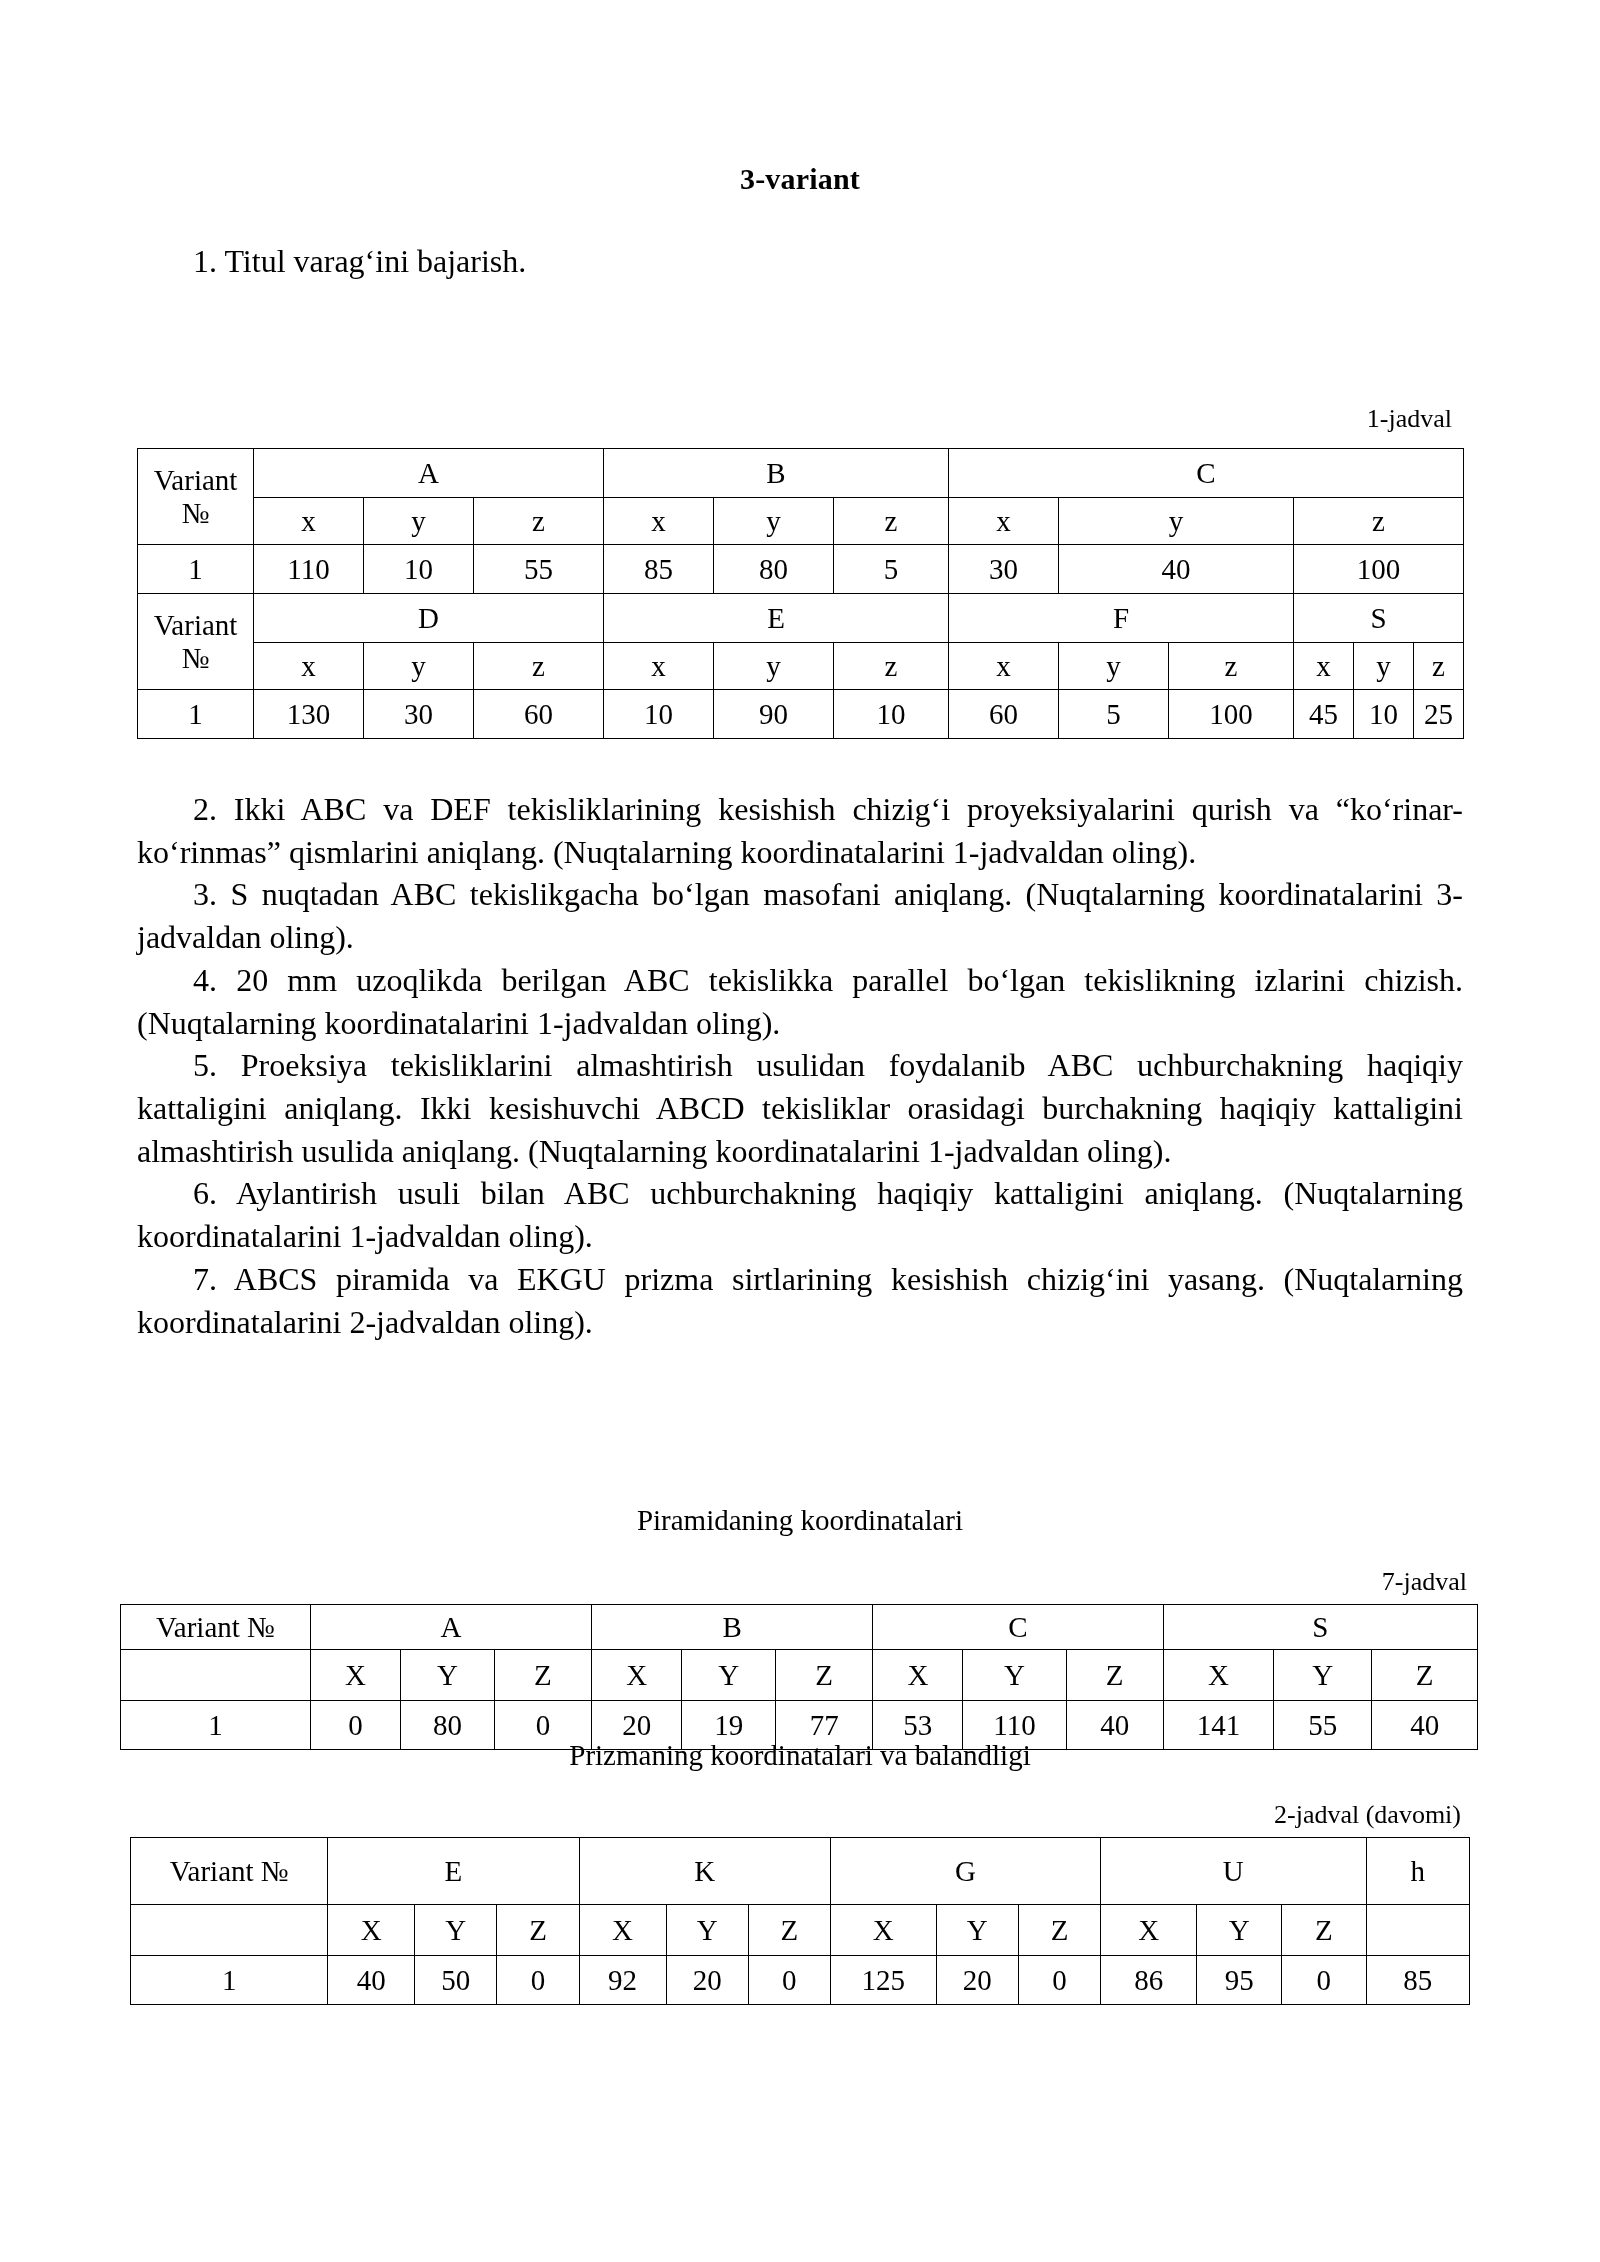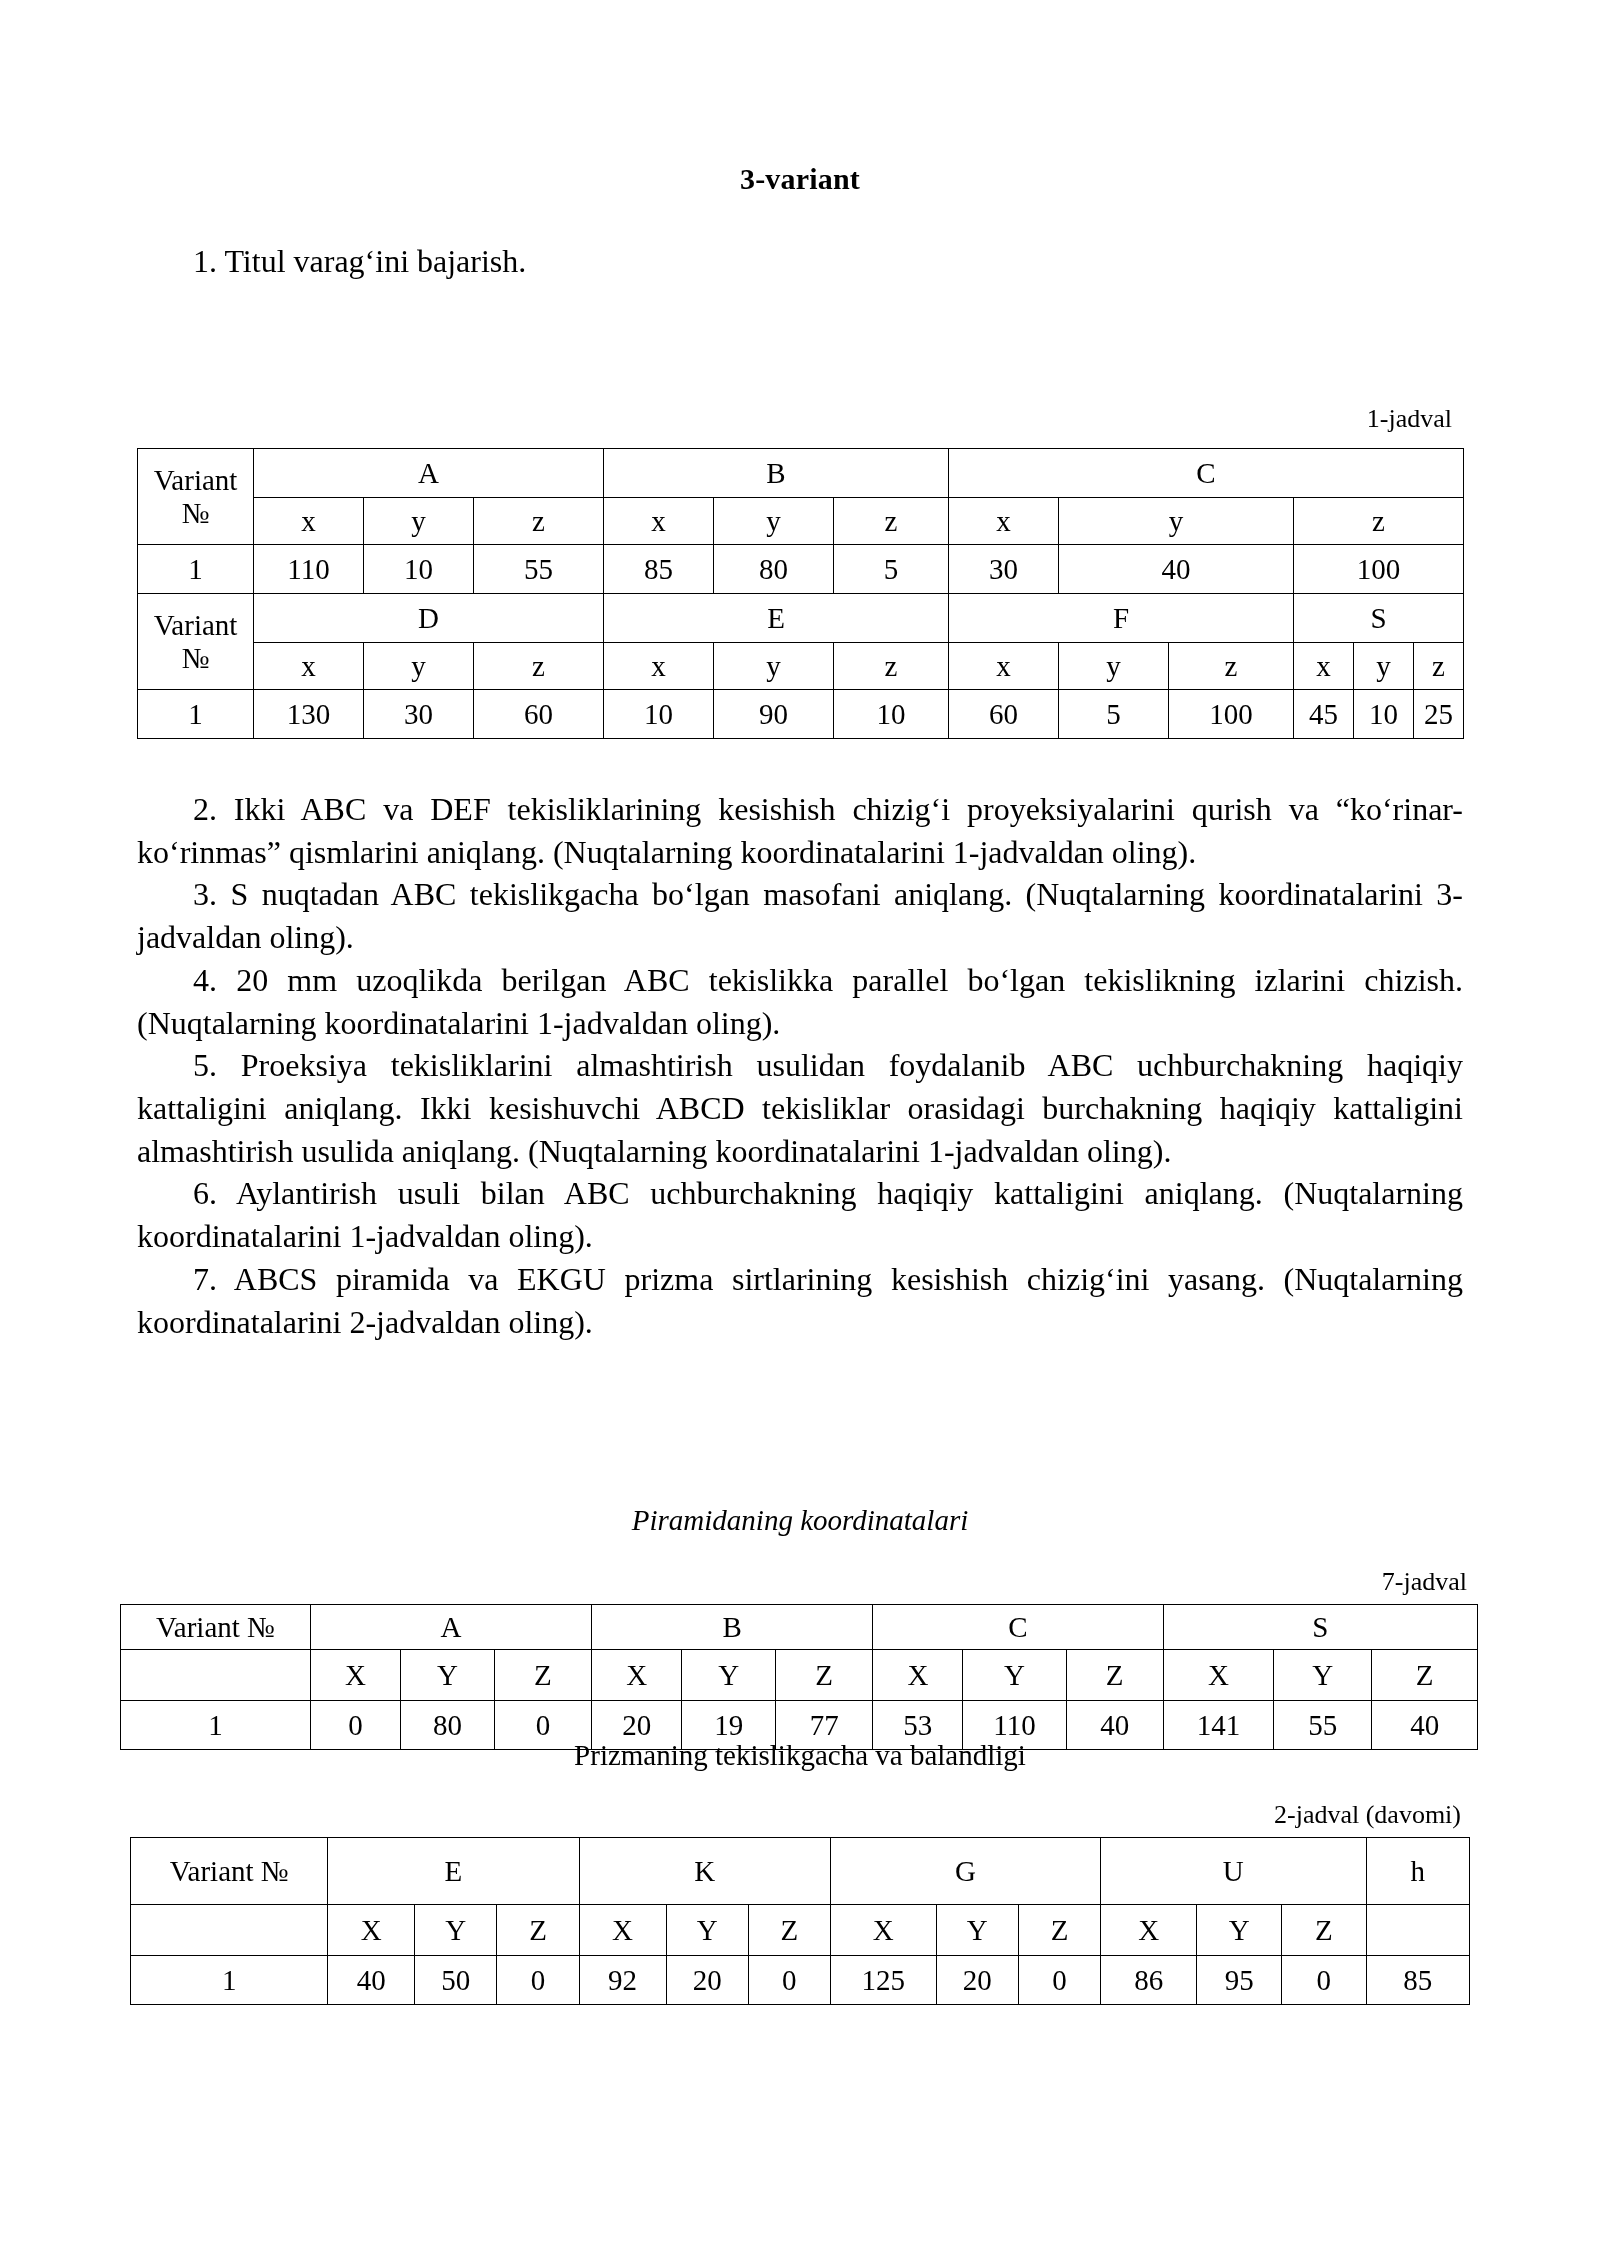--- a/index.html
+++ b/index.html
@@ -241,21 +241,21 @@
       <p class="para">2. Ikki ABC va DEF tekisliklarining kesishish chizig‘i proyeksiyalarini qurish va “ko‘rinar-ko‘rinmas” qismlarini aniqlang. (Nuqtalarning koordinatalarini 1-jadvaldan oling).</p>
       <p class="para">3. S nuqtadan ABC tekislikgacha bo‘lgan masofani aniqlang. (Nuqtalarning koordinatalarini 3-jadvaldan oling).</p>
       <p class="para">4. 20 mm uzoqlikda berilgan ABC tekislikka parallel bo‘lgan tekislikning izlarini chizish. (Nuqtalarning koordinatalarini 1-jadvaldan oling).</p>
       <p class="para">5.  Proeksiya  tekisliklarini  almashtirish  usulidan  foydalanib  ABC uchburchakning haqiqiy kattaligini aniqlang. Ikki kesishuvchi ABCD tekisliklar orasidagi burchakning haqiqiy kattaligini almashtirish usulida aniqlang. (Nuqtalarning koordinatalarini 1-jadvaldan oling).</p>
       <p class="para">6. Aylantirish usuli bilan ABC uchburchakning haqiqiy kattaligini aniqlang. (Nuqtalarning koordinatalarini 1-jadvaldan oling).</p>
       <p class="para">7. ABCS piramida va EKGU prizma sirtlarining kesishish chizig‘ini yasang. (Nuqtalarning koordinatalarini 2-jadvaldan oling).</p>
     </div>
   </div>
 
   <div class="wrap-c2">
-    <p class="tbl-center-title" style="margin-bottom:30px;font-style:italic;">Piramidaning koordinatalari</p>
+    <p class="tbl-center-title" style="margin-bottom:30px;">Piramidaning koordinatalari</p>
     <p class="tbl-label" style="padding-right:6px;">7-jadval</p>
     <table class="grid" id="table2">
       <colgroup>
         <col style="width:162px">
         <col style="width:77px">
           <col style="width:80px">
           <col style="width:83px">
         <col style="width:77px">
           <col style="width:80px">
           <col style="width:83px">
@@ -302,21 +302,21 @@
           <td>40</td>
           <td>141</td>
           <td>55</td>
           <td>40</td>
         </tr>
       </tbody>
     </table>
   </div>
 
   <div class="wrap-c3">
-    <p class="tbl-center-title" style="margin-bottom:28px;">Prizmaning tekislikgacha va balandligi</p>
+    <p class="tbl-center-title" style="margin-bottom:28px;">Prizmaning koordinatalari va balandligi</p>
     <p class="tbl-label" style="padding-right:2px;">2-jadval (davomi)</p>
     <table class="grid" id="table3">
       <colgroup>
         <col style="width:168px">
         <col style="width:74px">
           <col style="width:70px">
           <col style="width:70px">
         <col style="width:74px">
           <col style="width:70px">
           <col style="width:70px">

